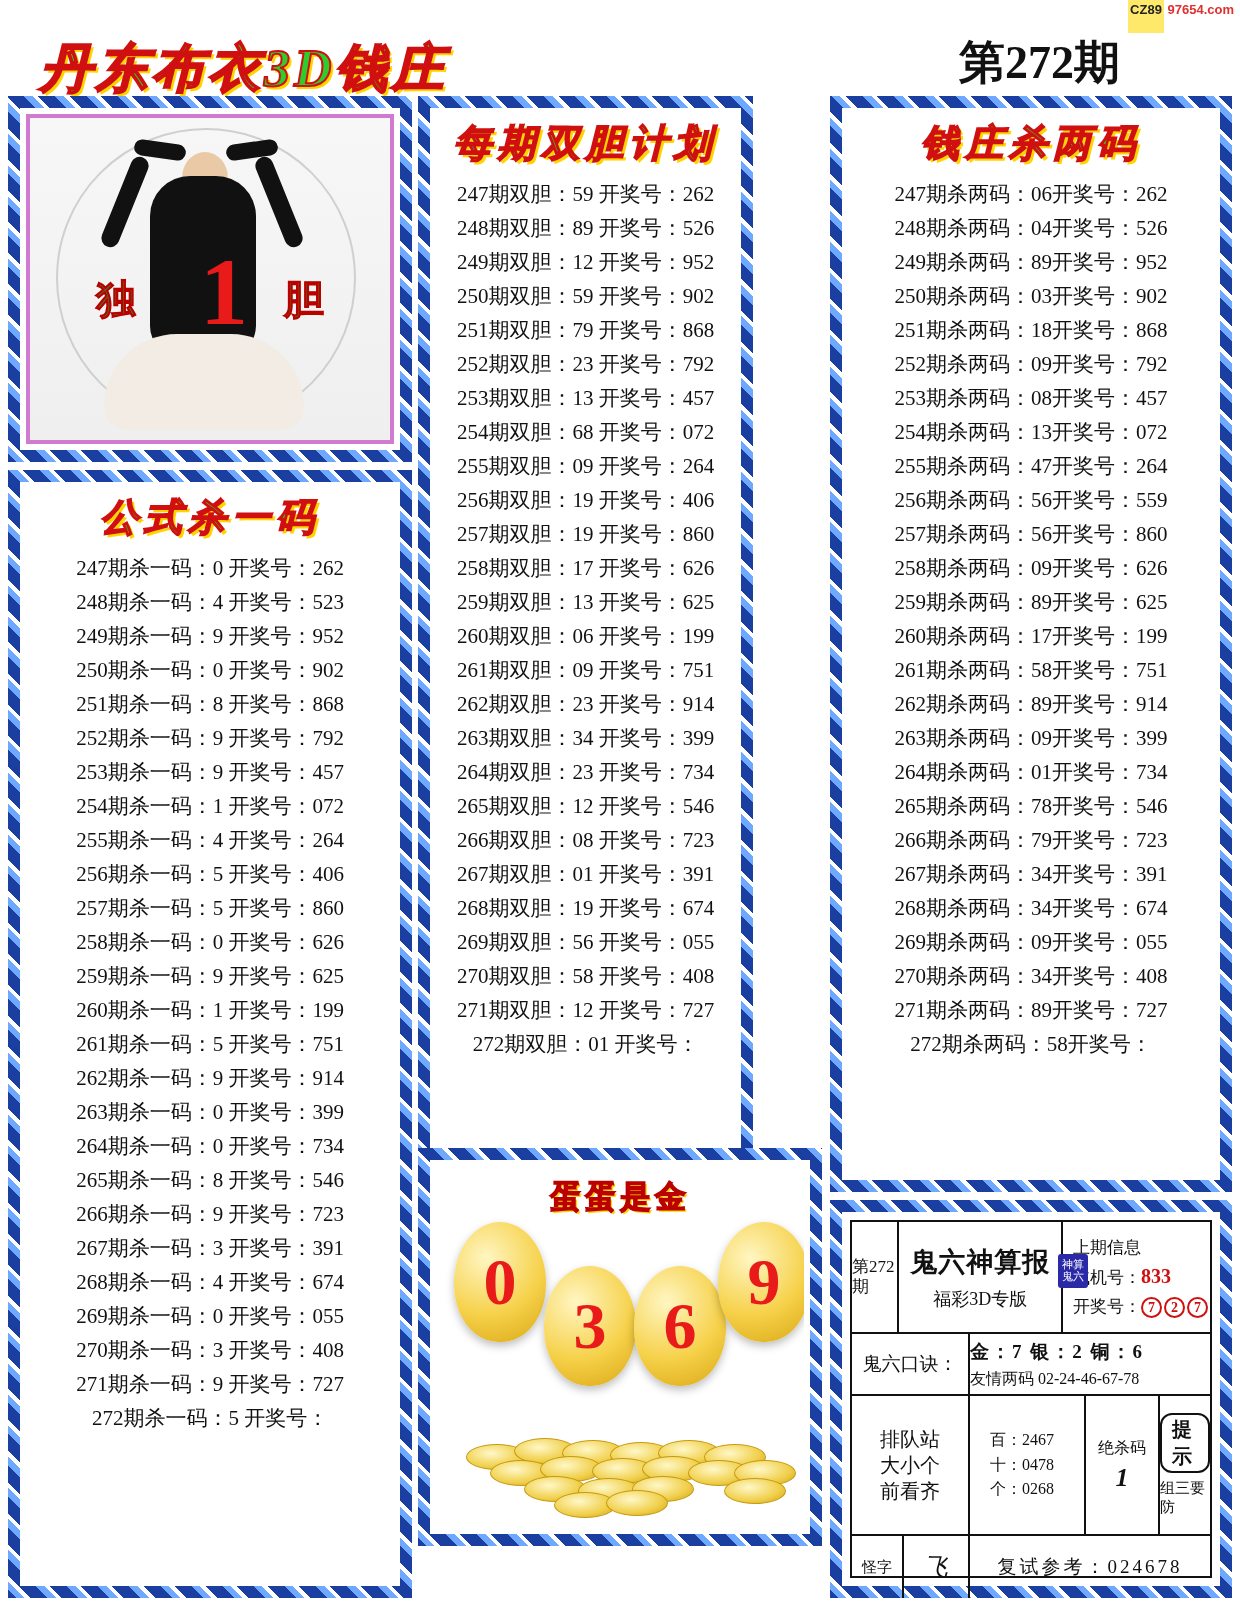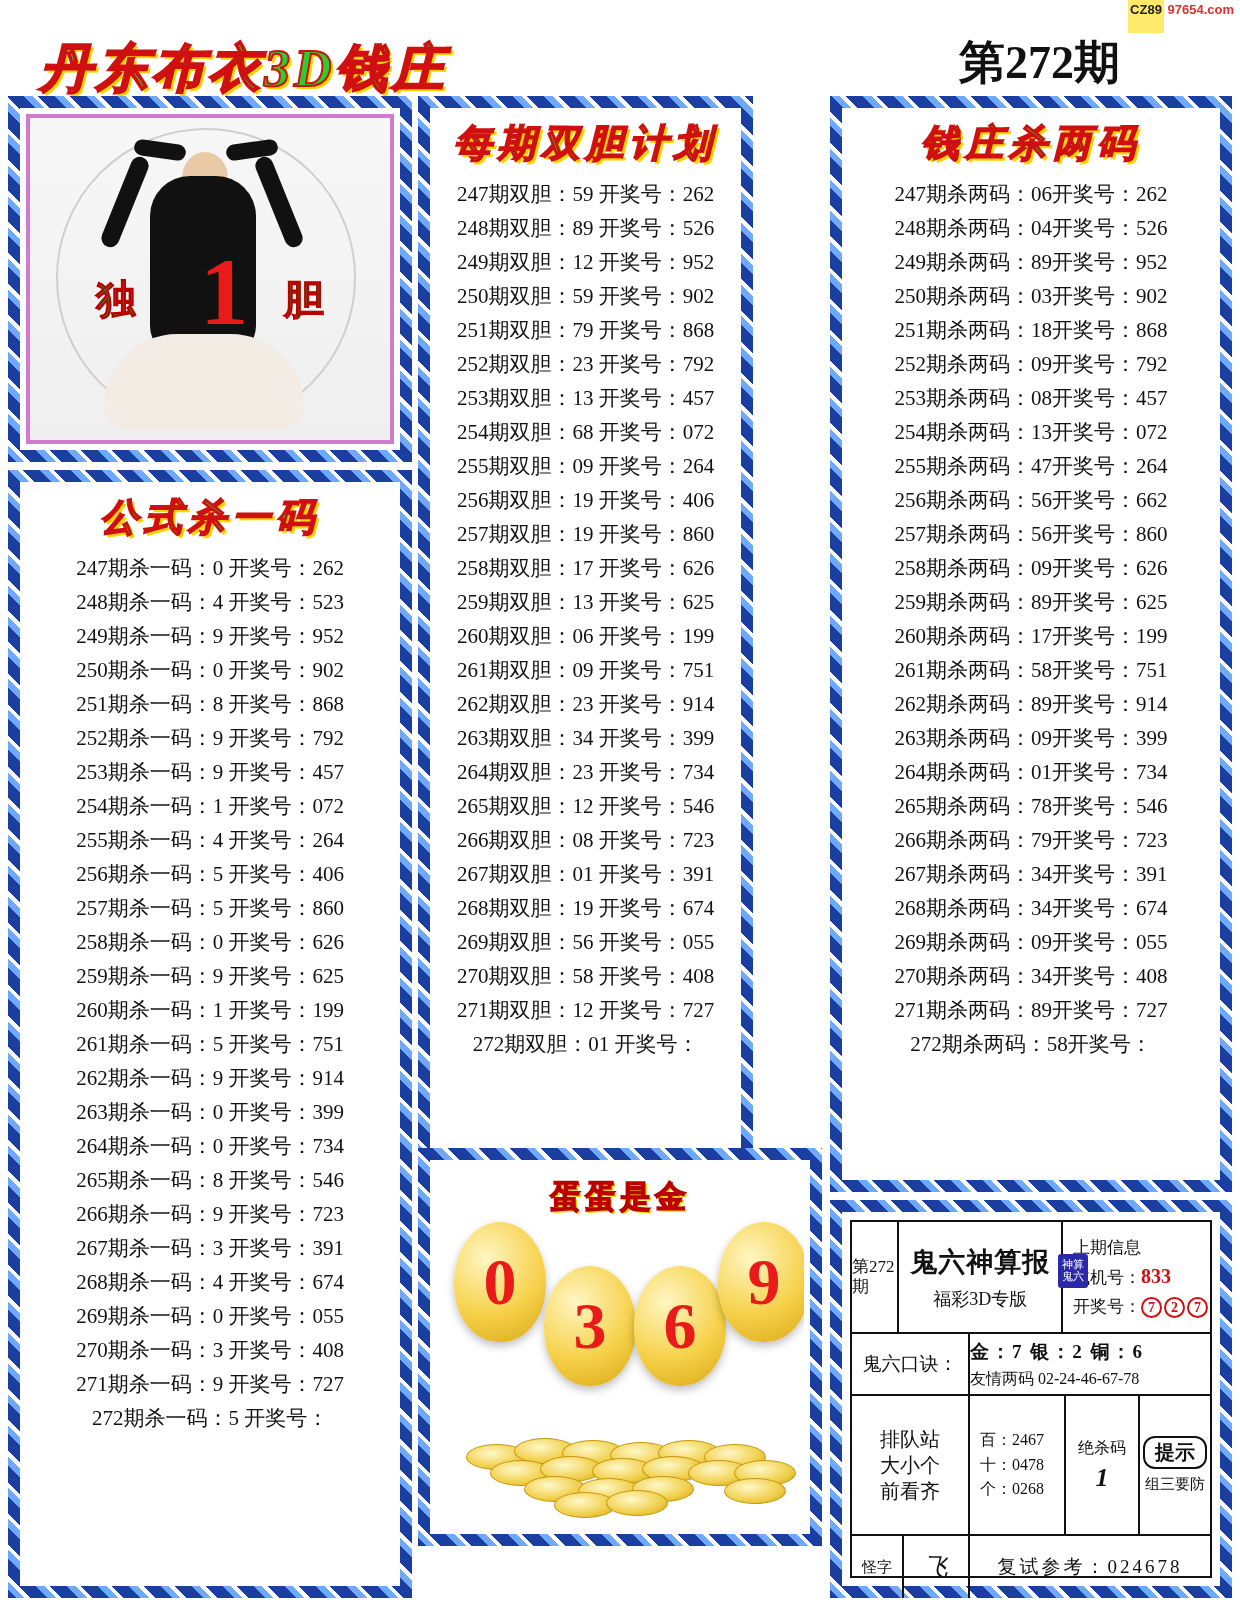--- a/index.html
+++ b/index.html
@@ -197,22 +197,22 @@
   }
   .gui-row2 .val .metals{ font-weight:bold; letter-spacing:2px; }
   .gui-row2 .val .two{ font-size:16px; margin-top:4px; }
   .gui-row3{ display:flex; height:140px; border-bottom:2px solid #111; }
   .gui-row3 .c1{
     width:118px; border-right:2px solid #111;
     display:flex; flex-direction:column; align-items:center; justify-content:center;
     font-family:"Liberation Serif", serif; font-size:20px; line-height:1.3; color:#111;
   }
   .gui-row3 .c2{
-    width:96px; border-right:2px solid #111;
-    display:flex; flex-direction:column; justify-content:center; padding-left:10px;
+    width:116px; border-right:2px solid #111;
+    display:flex; flex-direction:column; justify-content:center; padding-left:20px;
     font-family:"Liberation Serif", serif; font-size:16px; line-height:1.55; color:#111;
   }
   .gui-row3 .c3{
     width:74px; border-right:2px solid #111;
     display:flex; flex-direction:column; align-items:center; justify-content:center;
     font-family:"Liberation Serif", serif; font-size:16px; color:#111;
   }
   .gui-row3 .c3 .big{ font-size:26px; font-style:italic; font-weight:bold; margin-top:4px; }
   .gui-row3 .c4{
     flex:1; display:flex; flex-direction:column; align-items:center; justify-content:center;
@@ -336,21 +336,21 @@
   <div class="rows" id="kill2-rows">
       <div class="row">247期杀两码：06开奖号：262</div>
       <div class="row">248期杀两码：04开奖号：526</div>
       <div class="row">249期杀两码：89开奖号：952</div>
       <div class="row">250期杀两码：03开奖号：902</div>
       <div class="row">251期杀两码：18开奖号：868</div>
       <div class="row">252期杀两码：09开奖号：792</div>
       <div class="row">253期杀两码：08开奖号：457</div>
       <div class="row">254期杀两码：13开奖号：072</div>
       <div class="row">255期杀两码：47开奖号：264</div>
-      <div class="row">256期杀两码：56开奖号：662</div>
+      <div class="row">256期杀两码：56开奖号：559</div>
       <div class="row">257期杀两码：56开奖号：860</div>
       <div class="row">258期杀两码：09开奖号：626</div>
       <div class="row">259期杀两码：89开奖号：625</div>
       <div class="row">260期杀两码：17开奖号：199</div>
       <div class="row">261期杀两码：58开奖号：751</div>
       <div class="row">262期杀两码：89开奖号：914</div>
       <div class="row">263期杀两码：09开奖号：399</div>
       <div class="row">264期杀两码：01开奖号：734</div>
       <div class="row">265期杀两码：78开奖号：546</div>
       <div class="row">266期杀两码：79开奖号：723</div>

